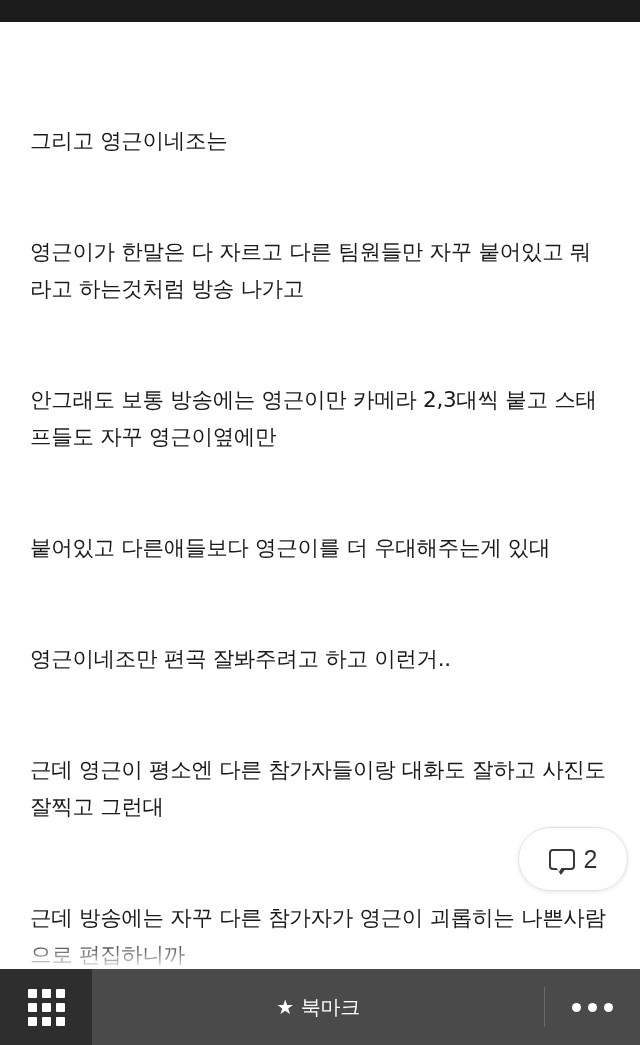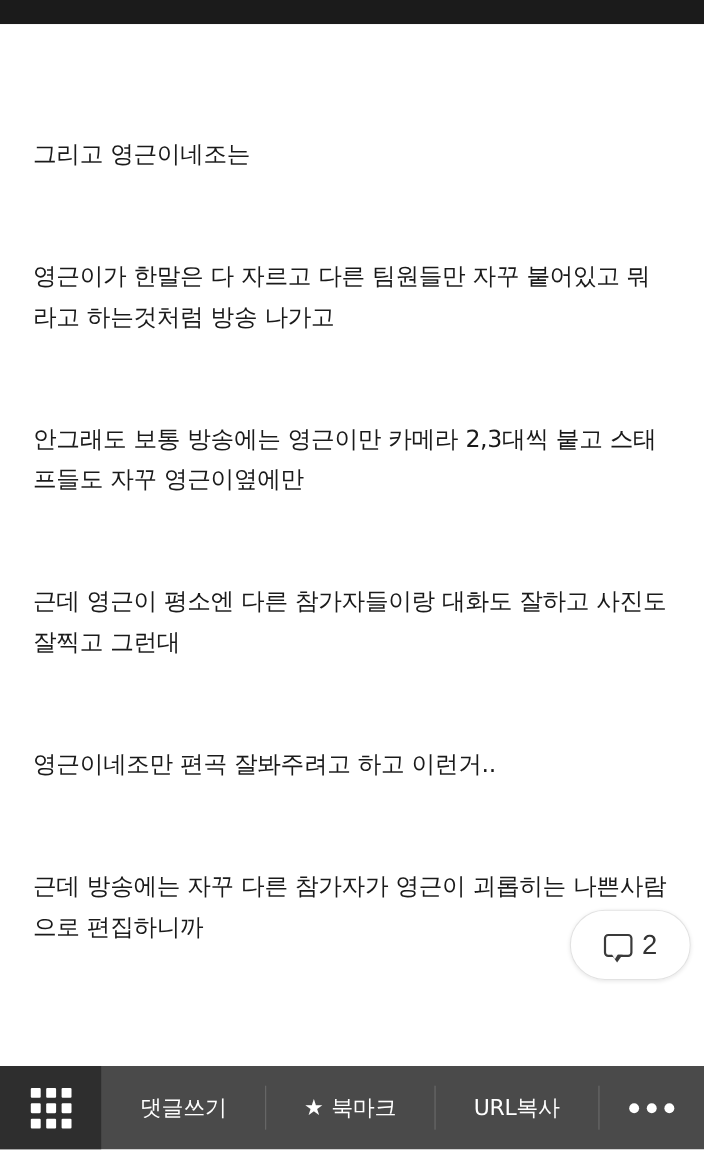--- a/index.html
+++ b/index.html
@@ -191,22 +191,23 @@
 
 <div class="screen">
 
   <div class="topbar"></div>
 
   <div class="content">
     <div class="post-body">
       <p class="para">그리고 영근이네조는</p>
       <p class="para">영근이가 한말은 다 자르고 다른 팀원들만 자꾸 붙어있고 뭐라고 하는것처럼 방송 나가고</p>
       <p class="para">안그래도 보통 방송에는 영근이만 카메라 2,3대씩 붙고 스태프들도 자꾸 영근이옆에만</p>
+      <p class="para">붙어있고 다른애들보다 영근이를 더 우대해주는게 있대</p>
+      <p class="para">영근이네조만 편곡 잘봐주려고 하고 이런거..</p>
       <p class="para">근데 영근이 평소엔 다른 참가자들이랑 대화도 잘하고 사진도 잘찍고 그런대</p>
-      <p class="para">영근이네조만 편곡 잘봐주려고 하고 이런거..</p>
       <p class="para">근데 방송에는 자꾸 다른 참가자가 영근이 괴롭히는 나쁜사람으로 편집하니까</p>
       
       
       
       
       
       
       
       
     </div>
@@ -227,28 +228,22 @@
           <i></i>
           <i></i>
           <i></i>
           <i></i>
           <i></i>
           <i></i>
           <i></i>
       </span>
     </div>
     <div class="bb-item">
-      <span>댓글쓰기</span>
-    </div>
-    <div class="bb-item">
       <span class="star">★</span>
       <span>북마크</span>
-    </div>
-    <div class="bb-item">
-      <span>URL복사</span>
     </div>
     <div class="bb-more">
       <span class="dot"></span>
       <span class="dot"></span>
       <span class="dot"></span>
     </div>
   </div>
 
 </div>
 

